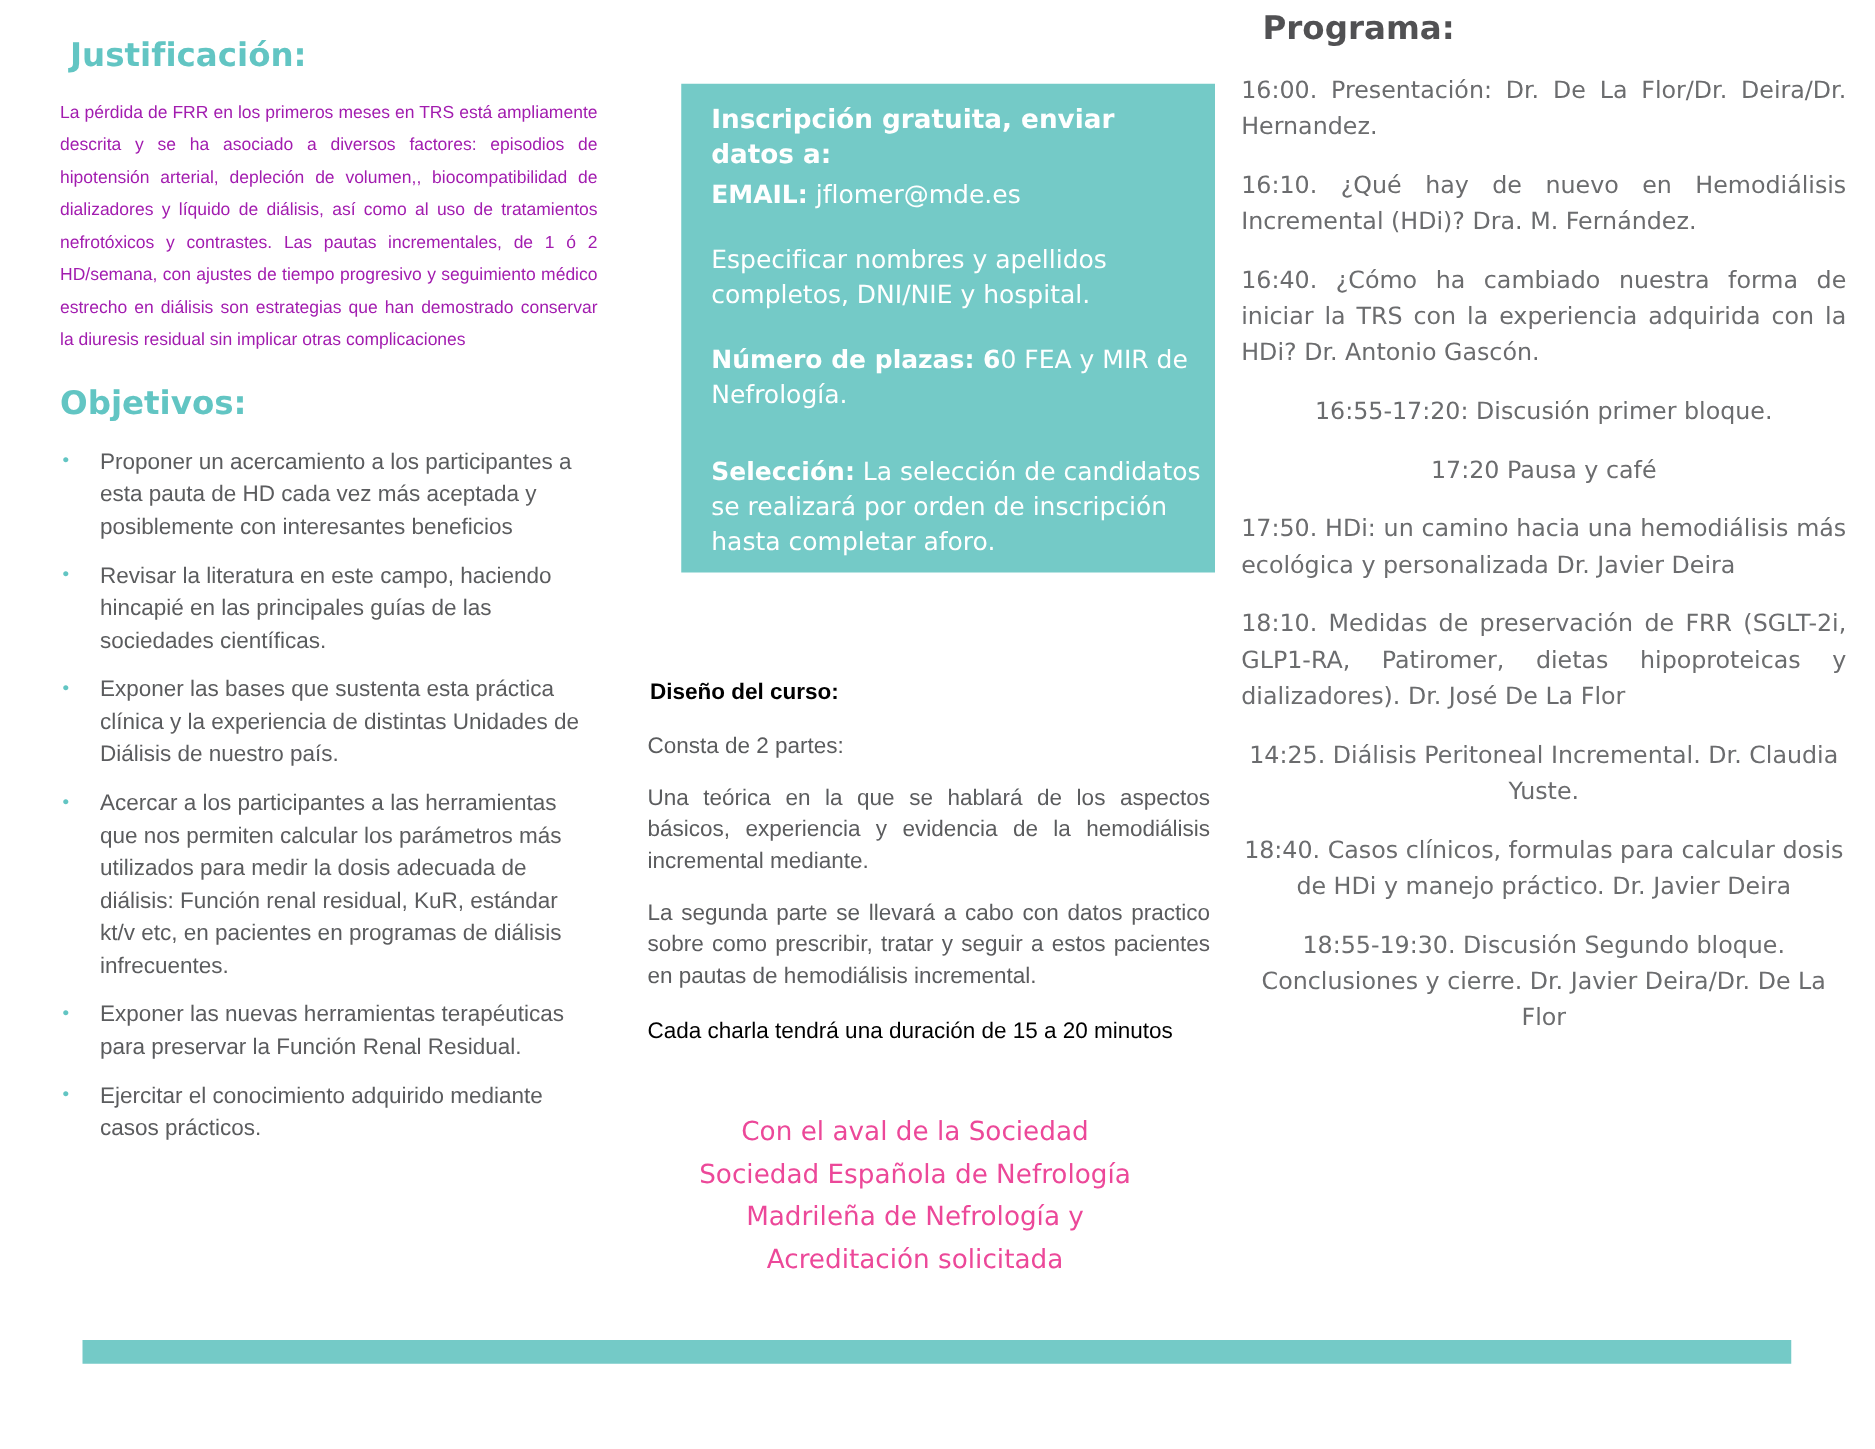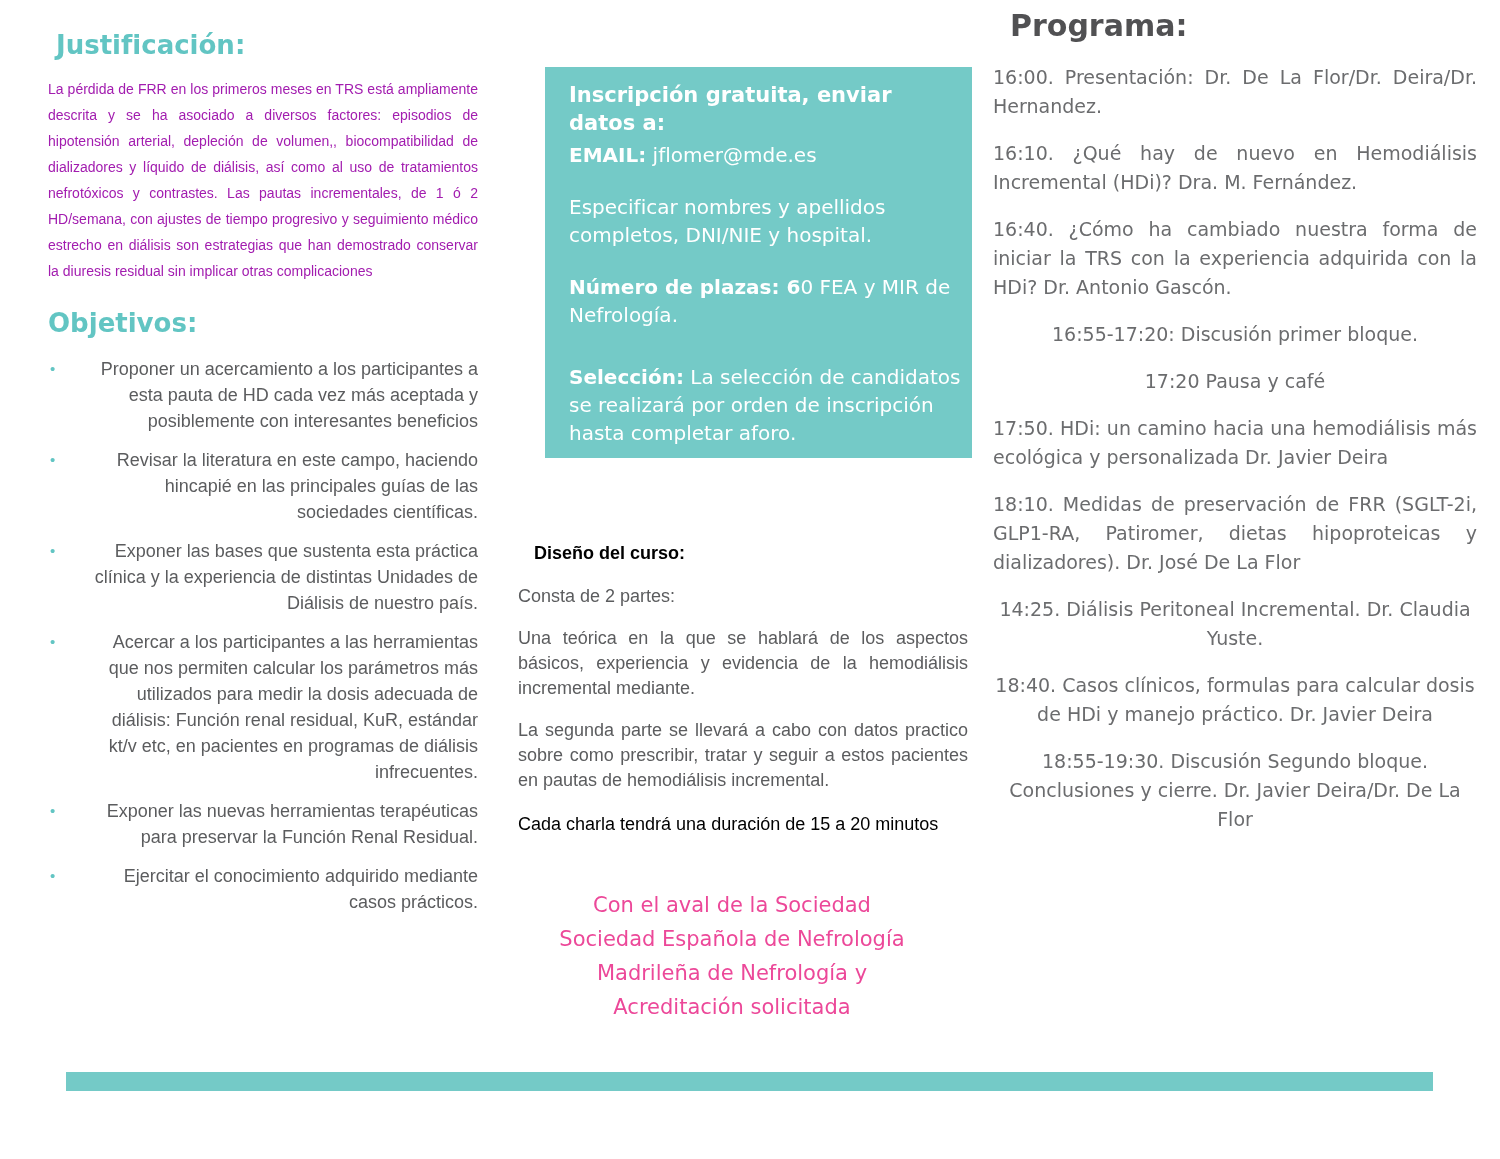--- a/index.html
+++ b/index.html
@@ -20,57 +20,57 @@
     text-align:justify;
   }
   .objectives-title{margin-top:24px;padding-left:0;}
   .obj-list{margin-top:18px;}
   .obj-item{display:flex;margin-bottom:13px;}
   .obj-dot{
     width:30px;flex:0 0 30px;color:#62c5c3;font-size:15px;line-height:26px;
     padding-left:2px;
   }
   .obj-text{
-    flex:1;font-size:18px;line-height:26px;color:#5b5c5e;text-align:right;
+    flex:1;font-size:18px;line-height:26px;color:#5b5c5e;text-align:left;
   }
 
   
   .reg-box{
     left:545px;top:67px;width:427px;height:391px;box-sizing:border-box;
     background:#74cac7;color:#ffffff;
     font-family:"DejaVu Sans",sans-serif;font-size:20px;line-height:28px;
     padding:14px 10px 0 24px;
   }
   .reg-box p{margin:0;}
   .reg-title{font-weight:bold;font-size:21px;margin-bottom:4px !important;}
   .reg-email{margin-bottom:24px !important;}
   .reg-specify{margin-bottom:24px !important;}
   .reg-plazas{margin-bottom:34px !important;}
   .reg-bold{font-weight:bold;}
 
   
   .course{left:518px;top:543px;width:450px;}
-  .course-title{font-size:18px;font-weight:bold;color:#000000;margin:0 0 20px 16px;}
+  .course-title{font-size:18px;font-weight:bold;color:#000000;margin:0 0 20px 2px;}
   .course-par{
     font-size:18px;line-height:25px;color:#5b5c5e;text-align:justify;
     margin:0 0 17px 0;
   }
   .course-note{font-size:18px;color:#000000;margin-top:21px;}
 
   
   .endorse{
     left:500px;top:888px;width:464px;text-align:center;
     font-family:"DejaVu Sans",sans-serif;font-size:21px;line-height:34px;
     color:#ec4899;
   }
 
   
   .program{left:993px;top:8px;width:484px;font-family:"DejaVu Sans",sans-serif;}
   .program-title{
-    font-size:30px;font-weight:bold;color:#515153;margin:0 0 20px 17px;
+    font-size:26px;font-weight:bold;color:#515153;margin:0 0 20px 17px;
   }
   .program-item{
     font-size:19px;line-height:29px;color:#6b6c6e;margin-bottom:18px;
     text-align:center;
   }
   .program-item.justify{text-align:justify;}
 
   
   .bottom-bar{
     left:66px;top:1072px;width:1367px;height:19px;background:#74cac7;

